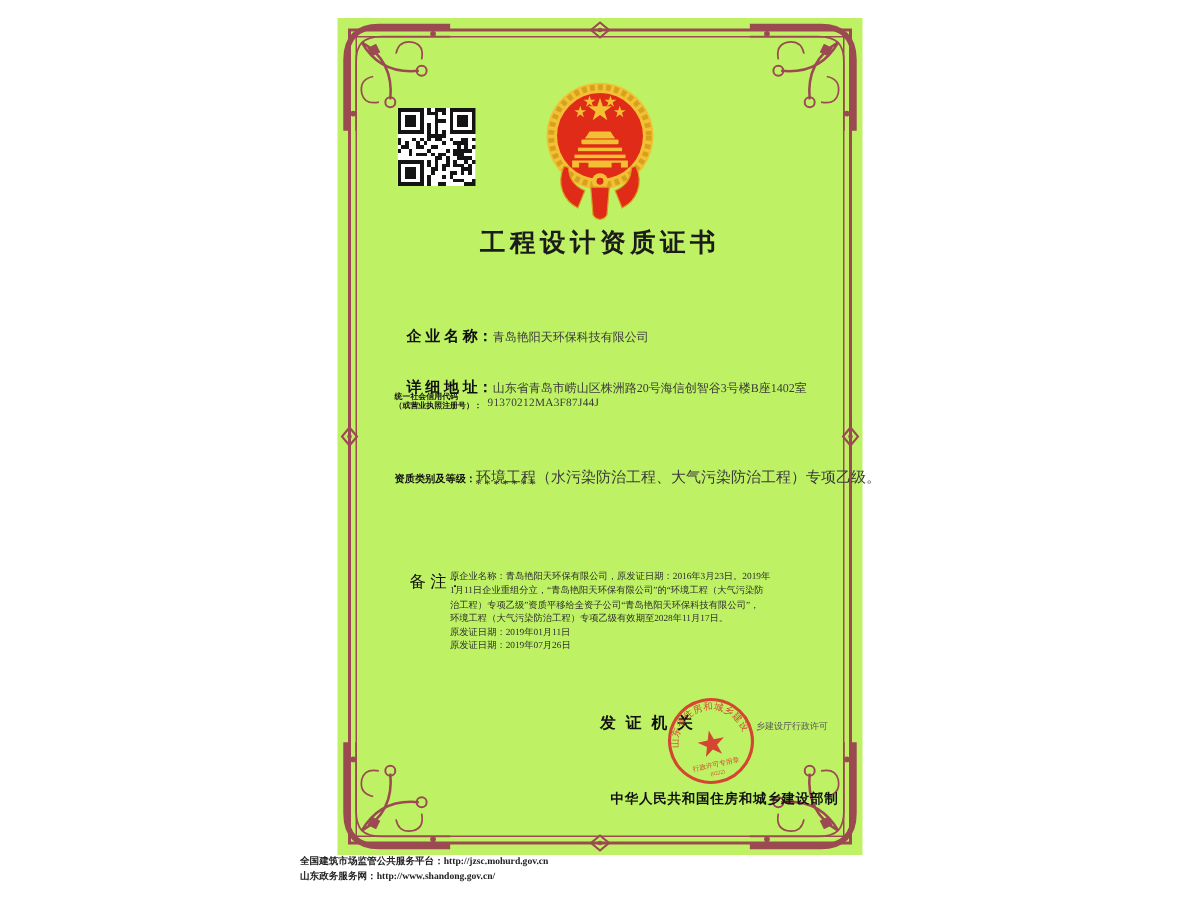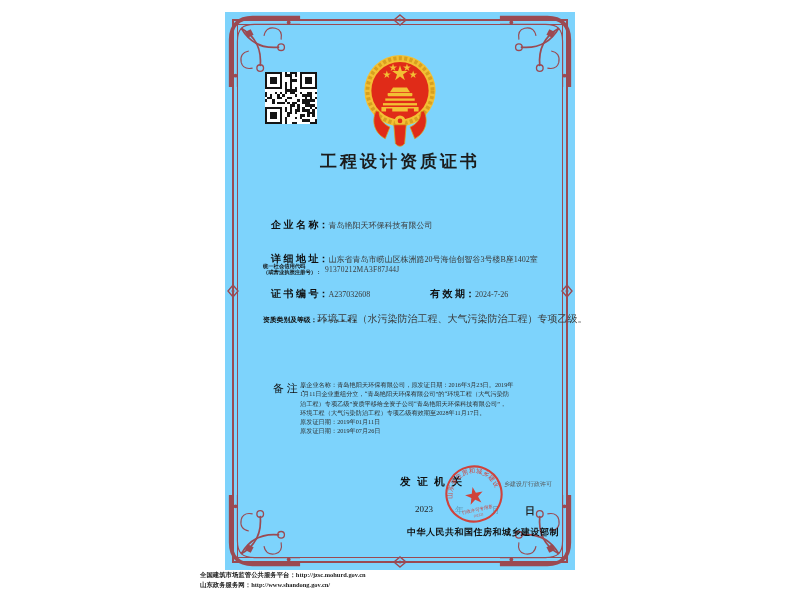--- a/index.html
+++ b/index.html
@@ -1,21 +1,21 @@
 <!DOCTYPE html>
 <html><head>
 <meta charset="utf-8">
 <style>
   html,body{margin:0;padding:0;}
   body{
     width:800px;height:600px;position:relative;overflow:hidden;
     background:#ffffff;
     font-family:"Liberation Serif","DejaVu Serif",serif;
   }
-  .cert{position:absolute;left:225px;top:12px;width:350px;height:558px;background:#7dd3fc;}
+  .cert{position:absolute;left:225px;top:12px;width:350px;height:558px;background:#bef264;}
   .frame-outer{position:absolute;inset:7px;border:2.5px solid #9b4a52;pointer-events:none;}
   .frame-inner{position:absolute;inset:12px;border:1px solid #9b4a52;pointer-events:none;}
   .corner{position:absolute;width:76px;height:76px;color:#9b4a52;}
   .corner.tl{left:1px;top:1px;}
   .corner.tr{right:1px;top:1px;transform:scaleX(-1);}
   .corner.bl{left:1px;bottom:1px;transform:scaleY(-1);}
   .corner.br{right:1px;bottom:1px;transform:scale(-1,-1);}
   .edge-orn{position:absolute;width:30px;height:12px;color:#9b4a52;}
   .edge-orn.top{left:50%;top:2px;transform:translateX(-50%);}
   .edge-orn.bottom{left:50%;bottom:2px;transform:translateX(-50%) scaleY(-1);}
@@ -290,26 +290,20 @@
     <span class="lab">详 细 地 址：</span><span class="val">山东省青岛市崂山区株洲路20号海信创智谷3号楼B座1402室</span>
   </div>
 
   <div class="row r3">
     <span class="credit-label">
       <span>统一社会信用代码</span><br>
       <span>（或营业执照注册号）：</span>
     </span><span class="code-val">91370212MA3F87J44J</span>
   </div>
 
-  <div class="row r4">
-    <span class="lab">证 书 编 号：</span><span class="val">A237032608</span>
-    <span class="col2">
-      <span class="lab">有 效 期：</span><span class="val">2024-7-26</span>
-    </span>
-  </div>
 
   <div class="row r5">
     <span class="qual-label">资质类别及等级：</span><span class="qual-val">环境工程（水污染防治工程、大气污染防治工程）专项乙级。</span>
   </div>
   <div class="stars">*******</div>
 
   <div class="remarks">
     <span class="remarks-label">备 注：</span>
     <div class="remark-lines">
       <div>原企业名称：青岛艳阳天环保有限公司，原发证日期：2016年3月23日。2019年</div>
@@ -330,26 +324,20 @@
       </defs>
     <circle cx="50" cy="50" r="46" fill="none" stroke="#d6392e" stroke-width="3.5"></circle>
     <text font-size="10.5" fill="#d6392e" letter-spacing="0.5">
       <textPath href="#sealArc" startOffset="2">山东省住房和城乡建设厅</textPath>
     </text>
     <path d="M50 38 l3.5 10.8 h11.4 l-9.2 6.7 l3.5 10.8 l-9.2 -6.7 l-9.2 6.7 l3.5 -10.8 l-9.2 -6.7 h11.4 z" fill="#d6392e"></path>
     <text x="50" y="79" font-size="7.5" text-anchor="middle" fill="#d6392e">行政许可专用章</text>
     <text x="50" y="88" font-size="6" text-anchor="middle" fill="#d6392e">(0222)</text>
   </svg>
 
-  <div class="date-row">
-    <span class="d-year">2023</span>
-    <span class="d-yu">年</span>
-    <span class="d-mu">月</span>
-    <span class="d-du">日</span>
-  </div>
 
   <div class="maker">中华人民共和国住房和城乡建设部制</div>
 </div>
 
 <div class="footer">
   <div>全国建筑市场监管公共服务平台：http://jzsc.mohurd.gov.cn</div>
   <div>山东政务服务网：http://www.shandong.gov.cn/</div>
 </div>
 
 </body></html>

